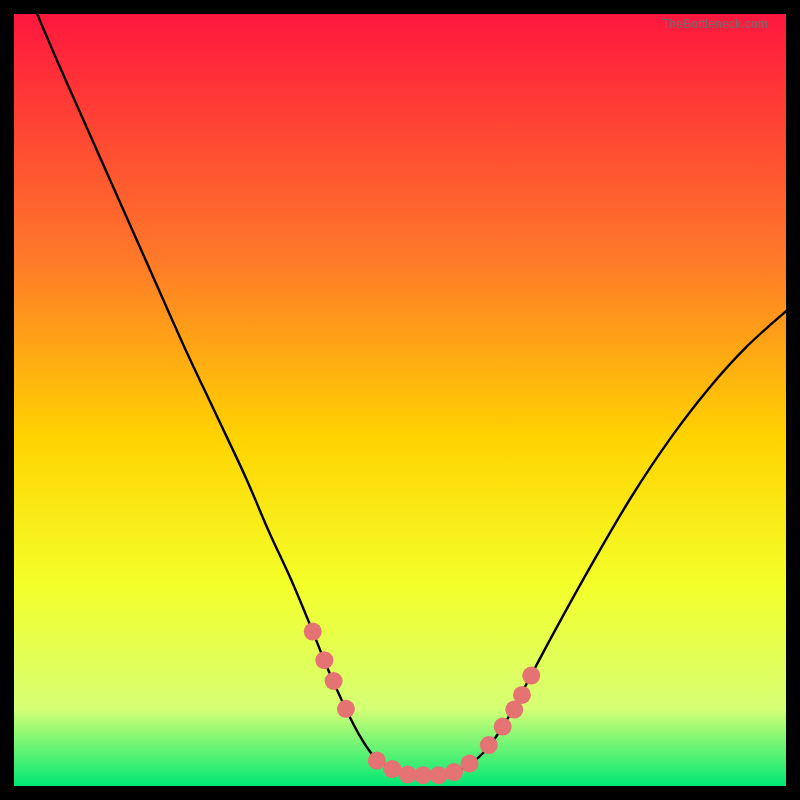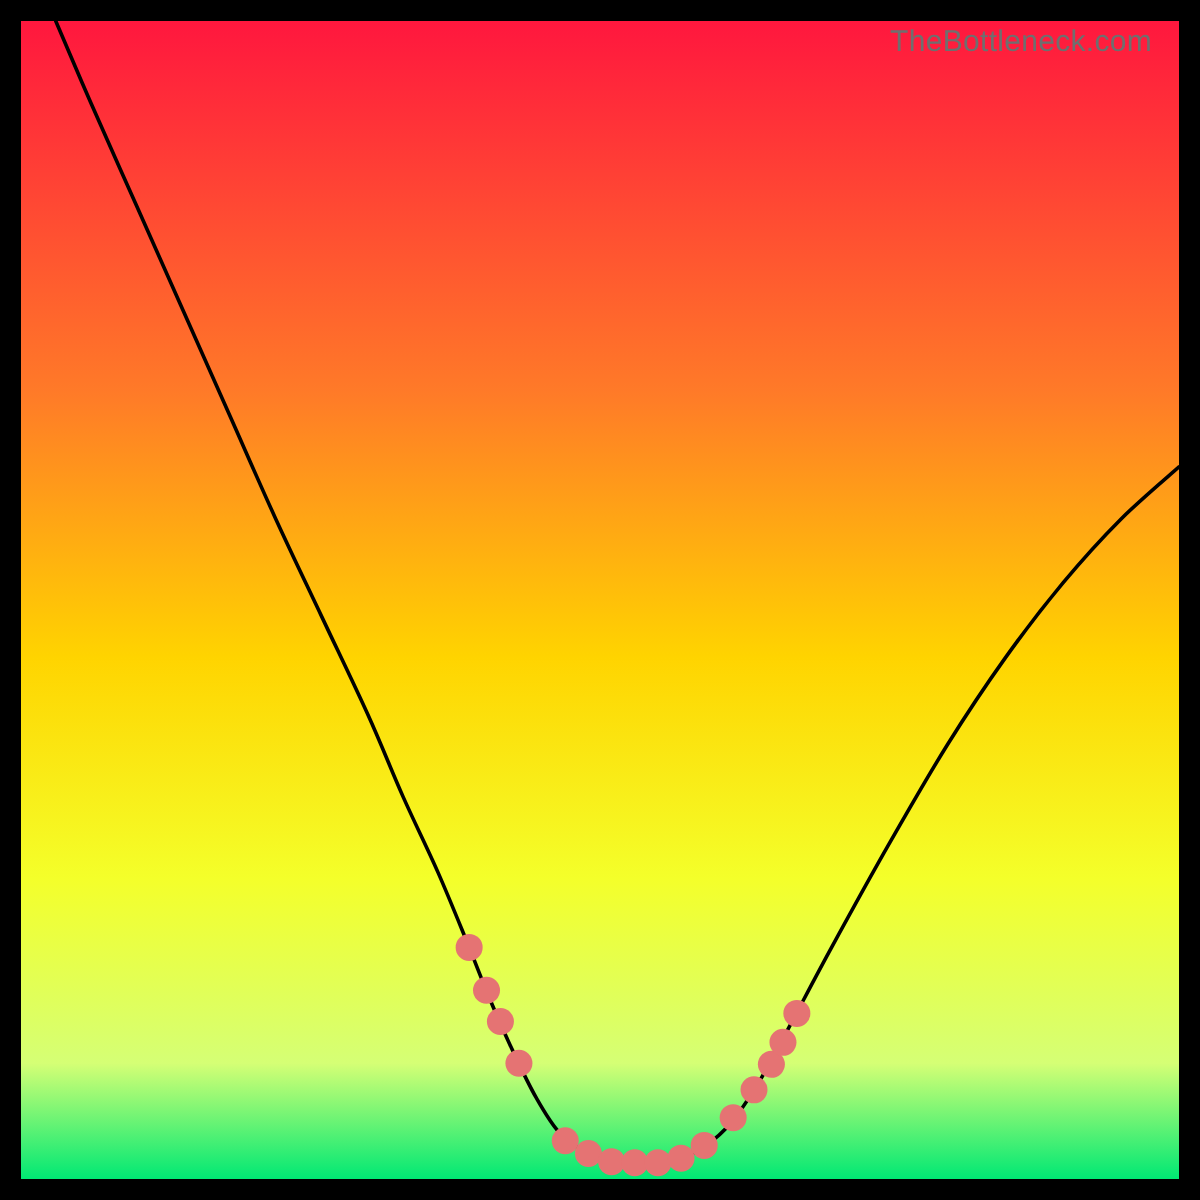--- a/index.html
+++ b/index.html
@@ -24,21 +24,21 @@
     left: 0;
     top: 0;
     width: 772px;
     height: 772px;
   }
   .watermark {
     position: absolute;
     top: 3px;
     right: 18px;
     color: #6f6f6f;
-    font-size: 20px;
+    font-size: 12px;
     font-weight: 500;
     letter-spacing: 0.2px;
     pointer-events: none;
   }
 </style>
 </head>
 <body>
 
 <div class="frame">
   <svg class="plot" viewBox="0 0 772 772" preserveAspectRatio="none">

